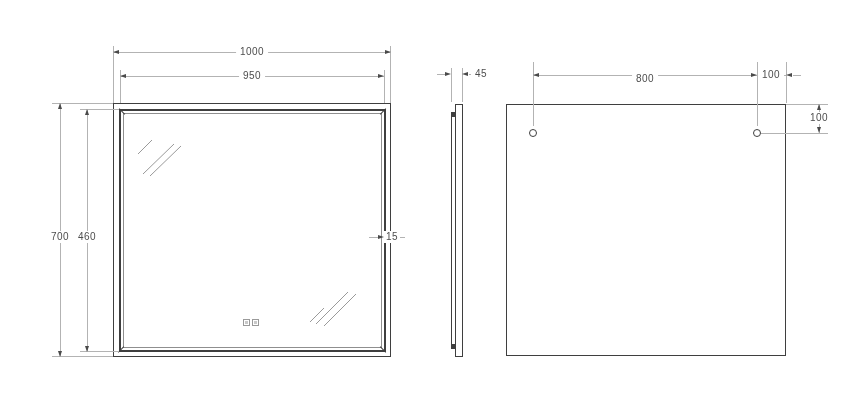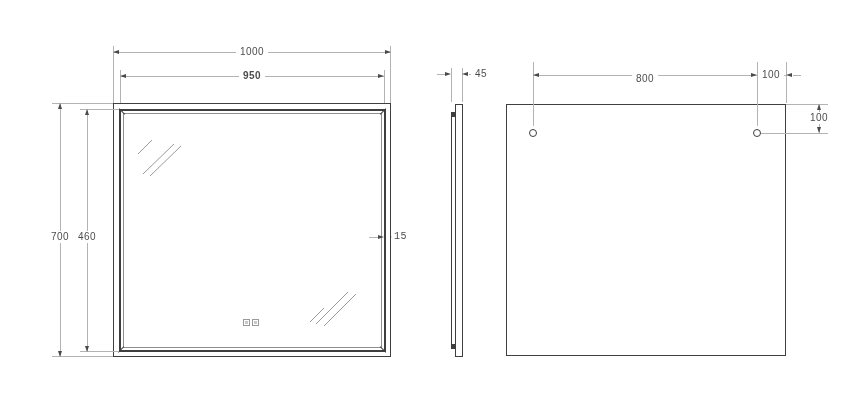--- a/index.html
+++ b/index.html
@@ -78,21 +78,21 @@
     <div class="ln" style="left:113px; top:52px; width:278px; height:1px;"></div>
     <div class="arr a-l" style="left:113px; top:50px;"></div>
     <div class="arr a-r" style="left:385px; top:50px;"></div>
     <div class="dlab" style="left:252px; top:52px;">1000</div>
 
     <div class="ln" style="left:120px; top:70px; width:1px; height:33px;"></div>
     <div class="ln" style="left:384px; top:70px; width:1px; height:33px;"></div>
     <div class="ln" style="left:120px; top:76px; width:264px; height:1px;"></div>
     <div class="arr a-l" style="left:120px; top:74px;"></div>
     <div class="arr a-r" style="left:378px; top:74px;"></div>
-    <div class="dlab" style="left:252px; top:76px;font-weight:bold;">950</div>
+    <div class="dlab" style="left:252px; top:76px;">950</div>
   </div>
 
   <div>
     <div class="ln" style="left:52px; top:103px; width:61px; height:1px;"></div>
     <div class="ln" style="left:52px; top:356px; width:61px; height:1px;"></div>
     <div class="ln" style="left:60px; top:103px; width:1px; height:254px;"></div>
     <div class="arr a-u" style="left:58px; top:103px;"></div>
     <div class="arr a-d" style="left:58px; top:351px;"></div>
     <div class="dlab" style="left:60px; top:237px;">700</div>
 
@@ -102,21 +102,21 @@
     <div class="arr a-u" style="left:85px; top:109px;"></div>
     <div class="arr a-d" style="left:85px; top:346px;"></div>
     <div class="dlab" style="left:87px; top:237px;">460</div>
   </div>
 
   <div>
     <div class="ln" style="left:369px; top:237px; width:9px; height:1px;"></div>
     <div class="arr a-r" style="left:378px; top:235px;"></div>
     <div class="arr a-l" style="left:391px; top:235px;"></div>
     <div class="ln" style="left:397px; top:237px; width:8px; height:1px;"></div>
-    <div class="dlab start" style="left:392px; top:237px;font-family:Liberation Mono, monospace;">15</div>
+    <div class="dlab start" style="left:384px; top:237px;">15</div>
   </div>
 
   <div>
     <div class="panel" style="left:451px; top:112px; width:6px; height:237px;"></div>
     <div class="solid" style="left:451px; top:112px; width:5px; height:5px;"></div>
     <div class="solid" style="left:451px; top:344px; width:5px; height:5px;"></div>
     <div class="panel" style="left:455px; top:104px; width:8px; height:253px;"></div>
   </div>
 
   <div>

